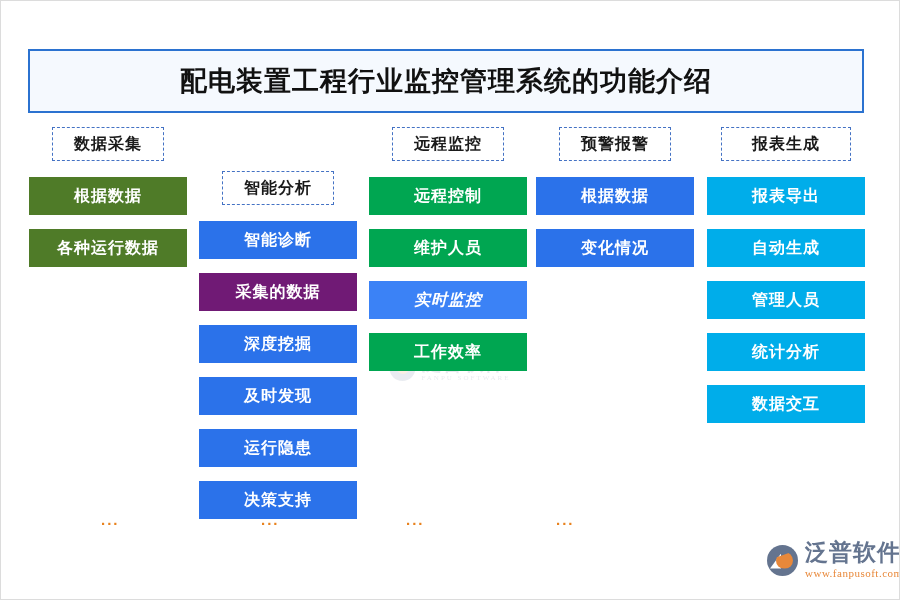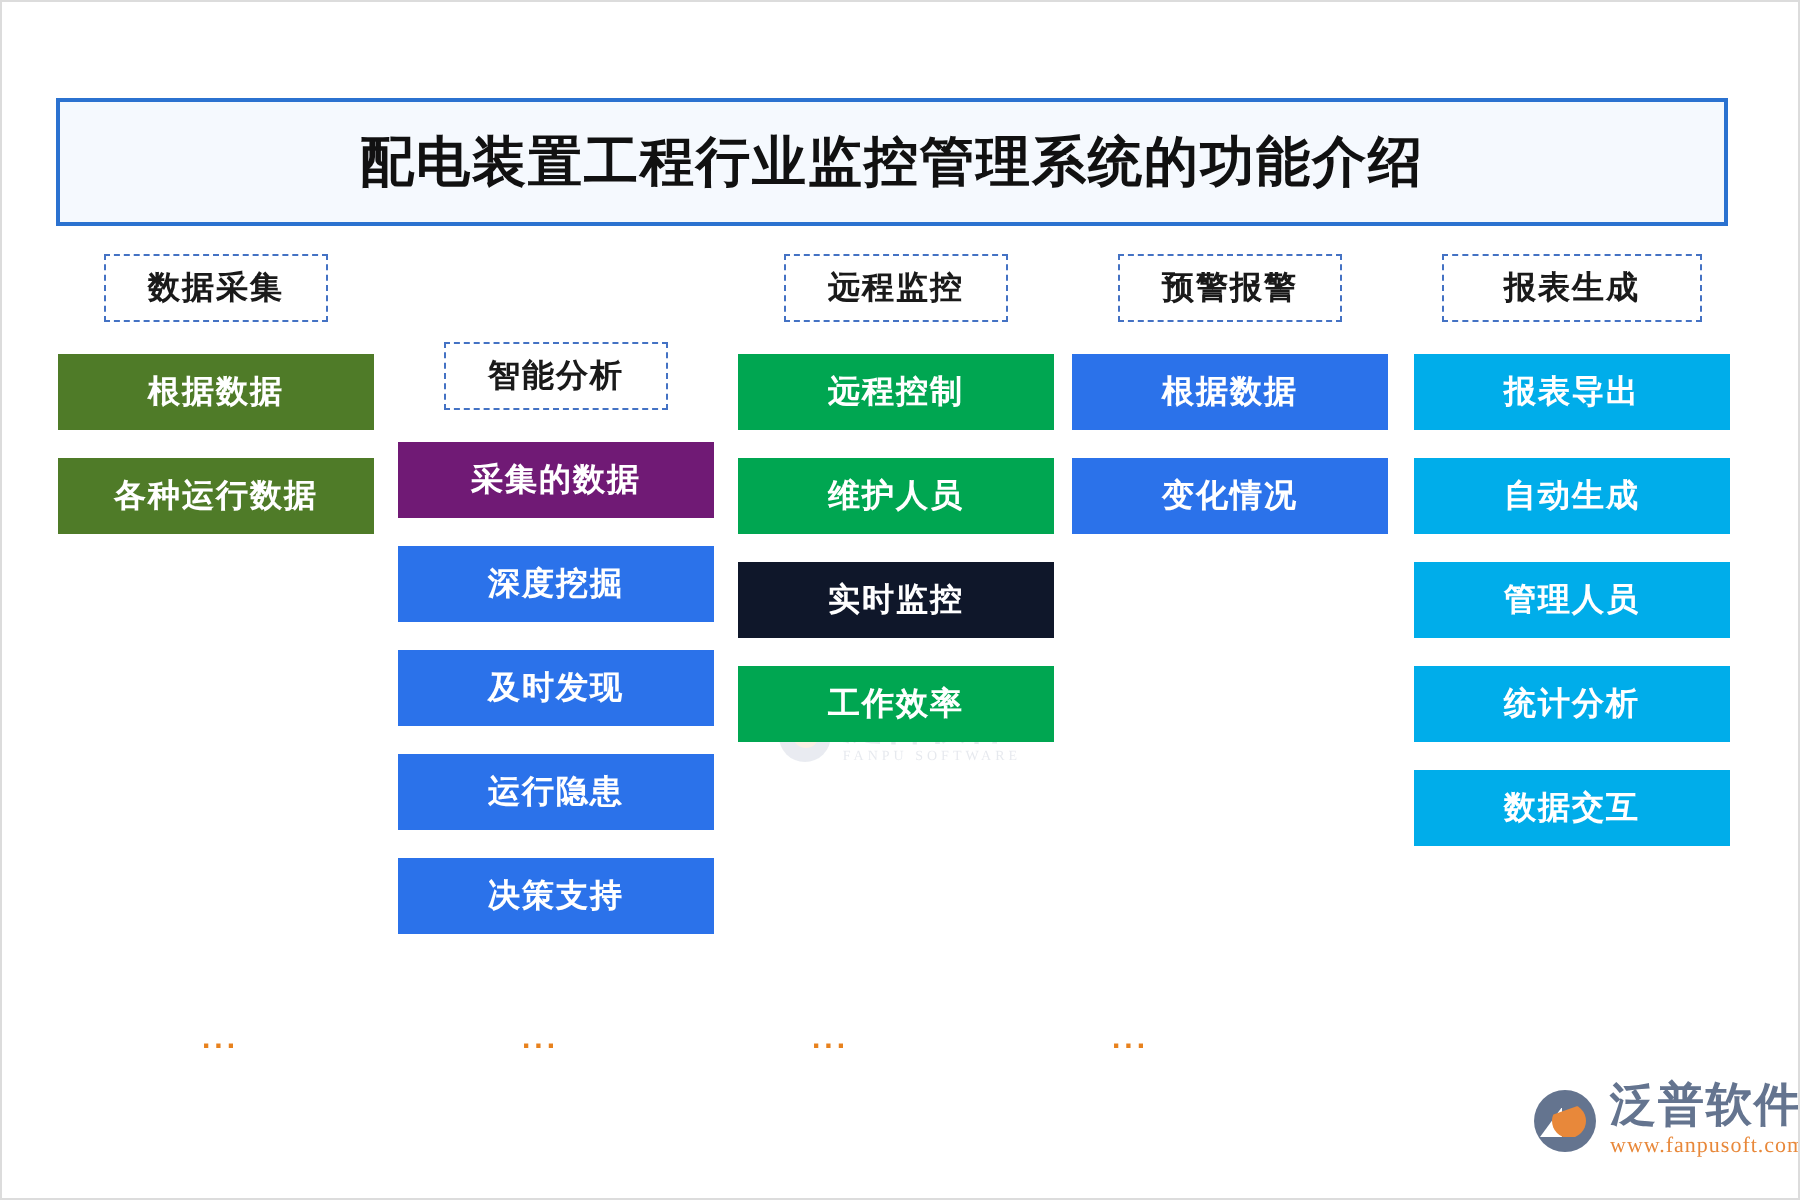--- a/index.html
+++ b/index.html
@@ -243,20 +243,23 @@
           <span class="item-text">各种运行数据</span>
         </div>
       </div>
     </div>
 
     <div class="column col-1">
       <div class="col-header hdr-w-4">
         <span class="hdr-text">智能分析</span>
       </div>
       <div class="col-items">
+        <div class="item-box" style="background: rgb(43, 114, 234);">
+          <span class="item-text">智能诊断</span>
+        </div>
         <div class="item-box" style="background: #701a75;">
           <span class="item-text">采集的数据</span>
         </div>
         <div class="item-box" style="background: rgb(43, 114, 234);">
           <span class="item-text">深度挖掘</span>
         </div>
         <div class="item-box" style="background: rgb(43, 114, 234);">
           <span class="item-text">及时发现</span>
         </div>
         <div class="item-box" style="background: rgb(43, 114, 234);">
@@ -272,21 +275,21 @@
       <div class="col-header hdr-w-4">
         <span class="hdr-text">远程监控</span>
       </div>
       <div class="col-items">
         <div class="item-box" style="background: rgb(0, 166, 81);">
           <span class="item-text">远程控制</span>
         </div>
         <div class="item-box" style="background: rgb(0, 166, 81);">
           <span class="item-text">维护人员</span>
         </div>
-        <div class="item-box" style="background: #0f172a;">
+        <div class="item-box" style="background: #3b82f6; font-style: italic;">
           <span class="item-text">实时监控</span>
         </div>
         <div class="item-box" style="background: rgb(0, 166, 81);">
           <span class="item-text">工作效率</span>
         </div>
       </div>
     </div>
 
     <div class="column col-3">
       <div class="col-header hdr-w-4">

